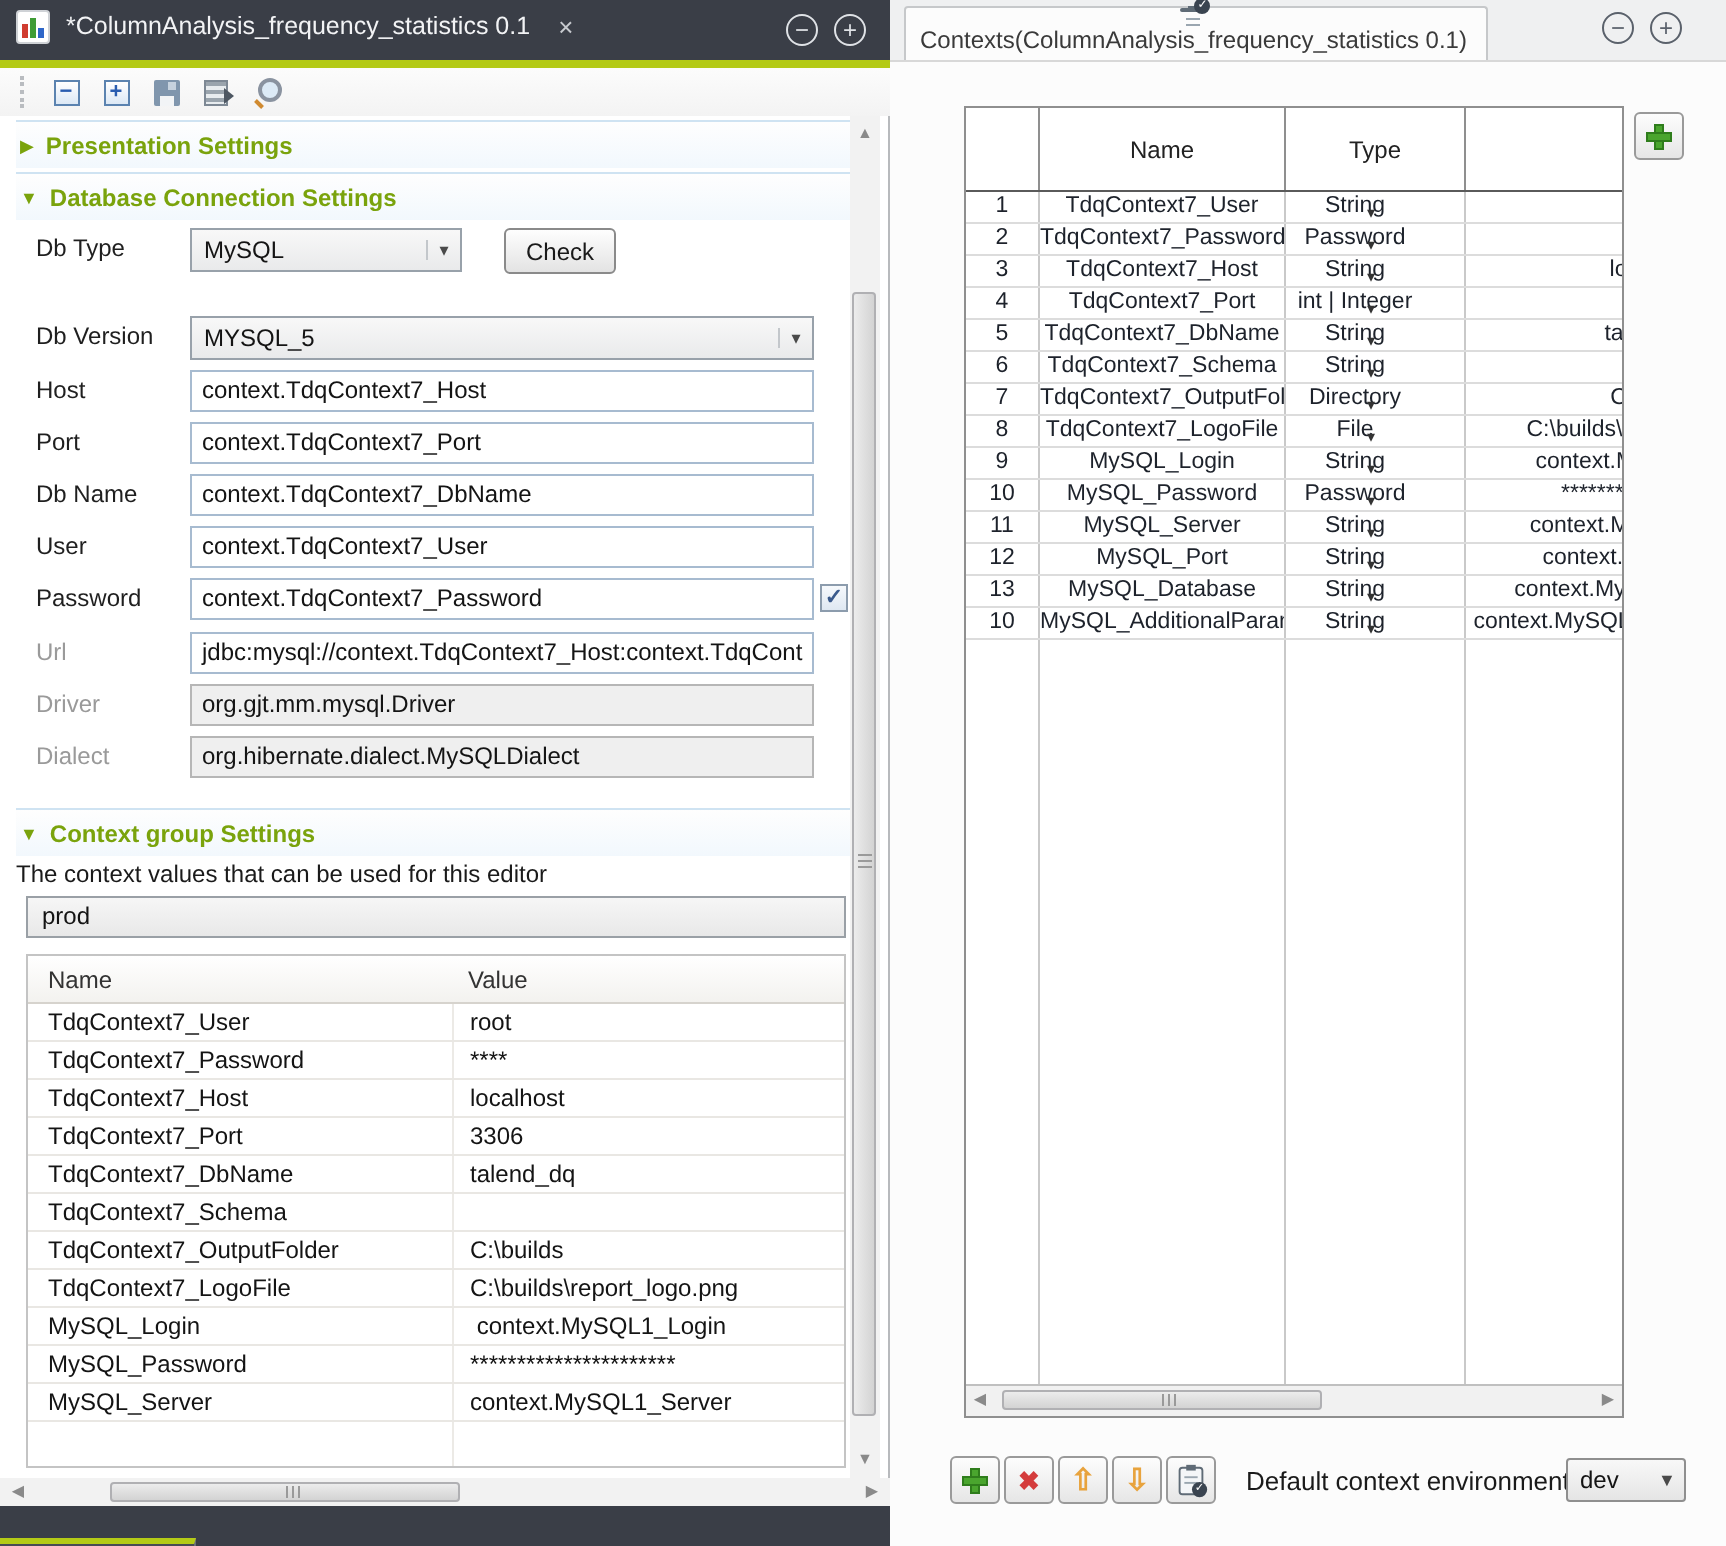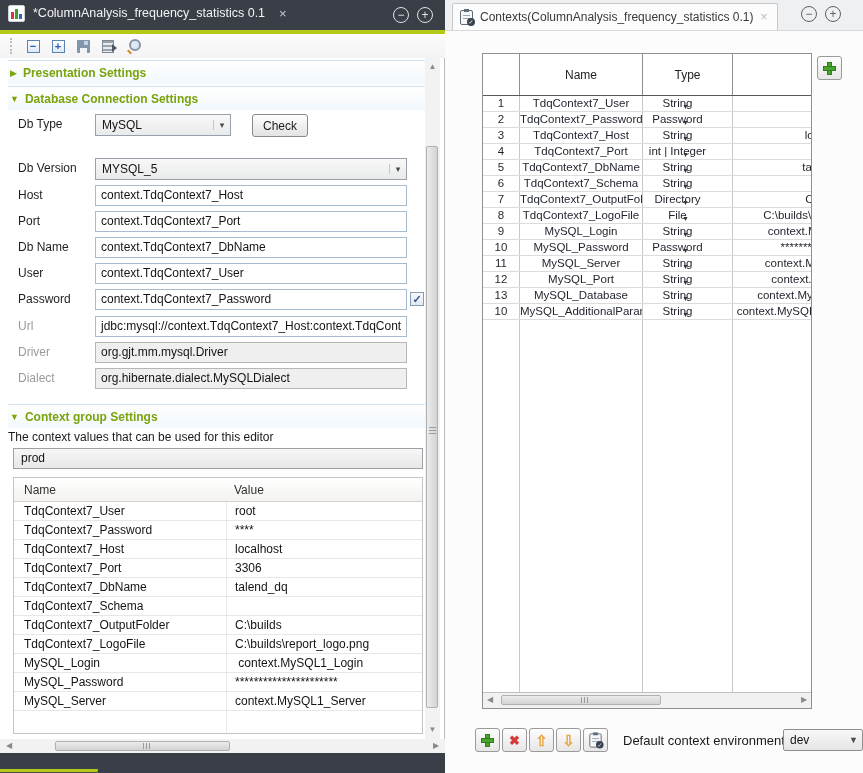--- a/index.html
+++ b/index.html
@@ -68,21 +68,21 @@
   .lp-hscroll { position:absolute; left:0; top:739px; width:445px; height:14px; background:#f2f2f2; }
   .hs-arrow { position:absolute; top:0; width:14px; height:14px; color:#8a8a8a; font-size:8px; text-align:center; line-height:14px; }
   .hs-thumb { position:absolute; left:55px; top:2px; width:175px; height:10px; background:linear-gradient(#ececec,#d3d3d3); border:1px solid #b0b0b3; border-radius:2px; }
   .hs-thumb::after { content:""; position:absolute; top:1px; left:50%; width:7px; height:6px; background:repeating-linear-gradient(90deg,#9a9a9a 0 1px,transparent 1px 3px); }
   .lp-bottombar { position:absolute; left:0; top:753px; width:445px; height:20px; background:#3a3e47; }
   .rs-tab { position:absolute; left:0; top:16px; height:20px; padding:0 9px; background:#474b54; border-top:3px solid #b4ca16; border-right:1px solid #6b6f78; color:#f1f2f4; font-size:11.5px; line-height:16px; }
 
   
   .right-panel { position:relative; flex:1; height:773px; background:#eff0f1; }
   .rp-tabbar { position:absolute; left:0; top:0; width:100%; height:30px; background:#eff0f1; }
-  .rp-tab { position:absolute; left:7px; top:3px; height:27px; background:#fcfcfc; border:1px solid #c6c8ca; border-bottom:none; border-radius:2px 2px 0 0; display:flex; align-items:center; gap:7px; padding:0 10px 0 7px; }
+  .rp-tab { position:absolute; left:7px; top:3px; height:27px; background:#fcfcfc; border:1px solid #c6c8ca; border-bottom:none; border-radius:2px 2px 0 0; display:flex; align-items:center; gap:7px; padding:0 10px 0 7px;flex-direction:column; }
   .clip-icon { position:relative; width:13px; height:15px; border:1px solid #5f6b76; border-radius:2px; background:#f4f6f8; }
   .clip-icon::before { content:""; position:absolute; left:3px; top:-2px; width:5px; height:3px; background:#5f6b76; }
   .clip-icon i { position:absolute; left:2px; height:1px; width:7px; background:#9aa6b0; }
   .clip-icon i.l1 { top:4px; } .clip-icon i.l2 { top:7px; }
   .clip-badge { position:absolute; right:-3px; bottom:-2px; width:8px; height:8px; background:#3a4450; border-radius:50%; color:#fff; font-size:6px; line-height:8px; text-align:center; }
   .rp-tab-title { font-size:12px; color:#3a3a3a; }
   .rp-tab-close { color:#b9bcc0; font-size:12px; }
   .rp-controls { position:absolute; right:22px; top:6px; display:flex; gap:8px; }
   .rp-content { position:absolute; left:0; top:30px; right:0; bottom:0; background:#fcfcfc; border-top:1px solid #d8d8d8; }
 
@@ -110,21 +110,21 @@
   .grid-hscroll .hs-arrow.right { right:0; left:auto; }
 
   .sq-btn { position:absolute; width:25px; height:24px; border:1px solid #9a9a9a; border-radius:3px; background:linear-gradient(#fdfdfd,#e6e6e6); display:flex; align-items:center; justify-content:center; }
   .plus-ico { position:relative; width:13px; height:13px; }
   .plus-ico::before { content:""; position:absolute; left:5px; top:1px; width:3px; height:11px; background:#4aa52e; border:1px solid #2f7d1c; box-sizing:content-box; margin:-1px; }
   .plus-ico::after { content:""; position:absolute; left:1px; top:5px; width:11px; height:3px; background:#4aa52e; border:1px solid #2f7d1c; box-sizing:content-box; margin:-1px; }
   .del-ico { color:#d43c3c; font-size:13px; font-weight:bold; }
   .arrow-ico { color:#e8a33d; font-size:15px; font-weight:bold; line-height:15px; }
   .clip-btn-ico { transform:scale(0.95); }
   .rp-footer-label { position:absolute; font-size:13px; color:#1a1a1a; }
-  .dev-combo { position:absolute; width:80px; height:22px; border:1px solid #8f8f8f; border-radius:2px; background:linear-gradient(#f8f8f8,#e5e5e5); display:flex; align-items:center; }
+  .dev-combo { position:absolute; width:60px; height:22px; border:1px solid #8f8f8f; border-radius:2px; background:linear-gradient(#f8f8f8,#e5e5e5); display:flex; align-items:center; }
 </style>
 </head>
 <body>
 
 <div class="app">
 
   <div class="left-panel">
     <div class="lp-tabbar">
       <div class="lp-tab">
         <span class="doc-icon">

